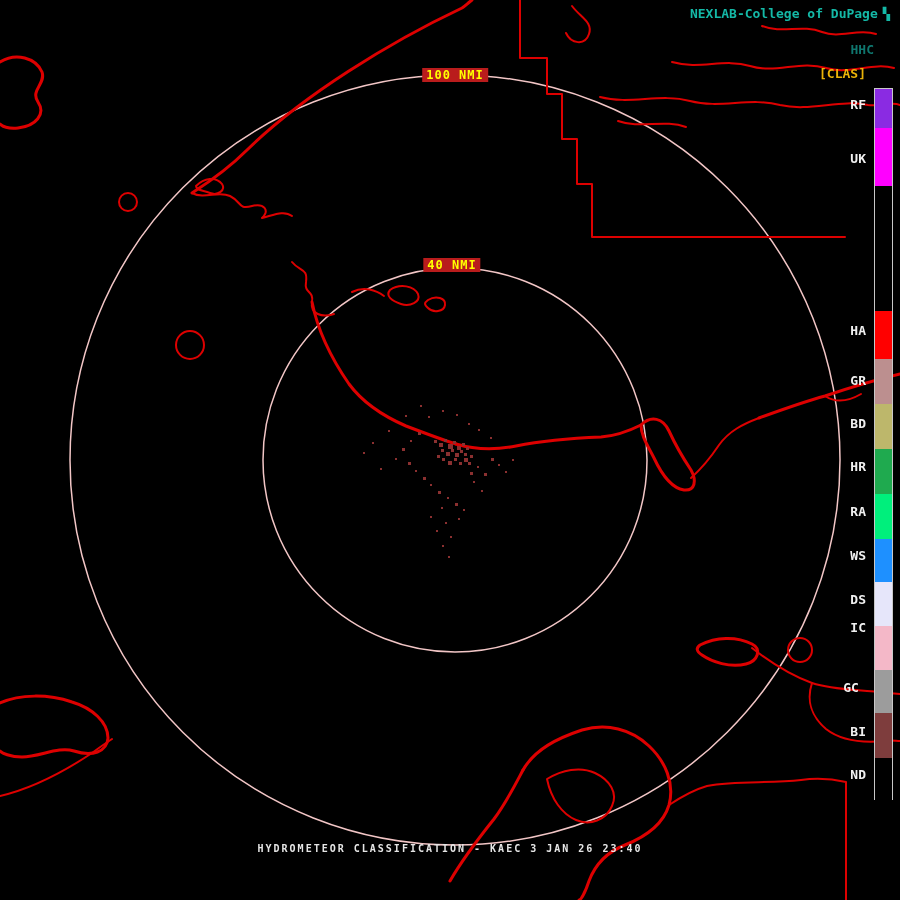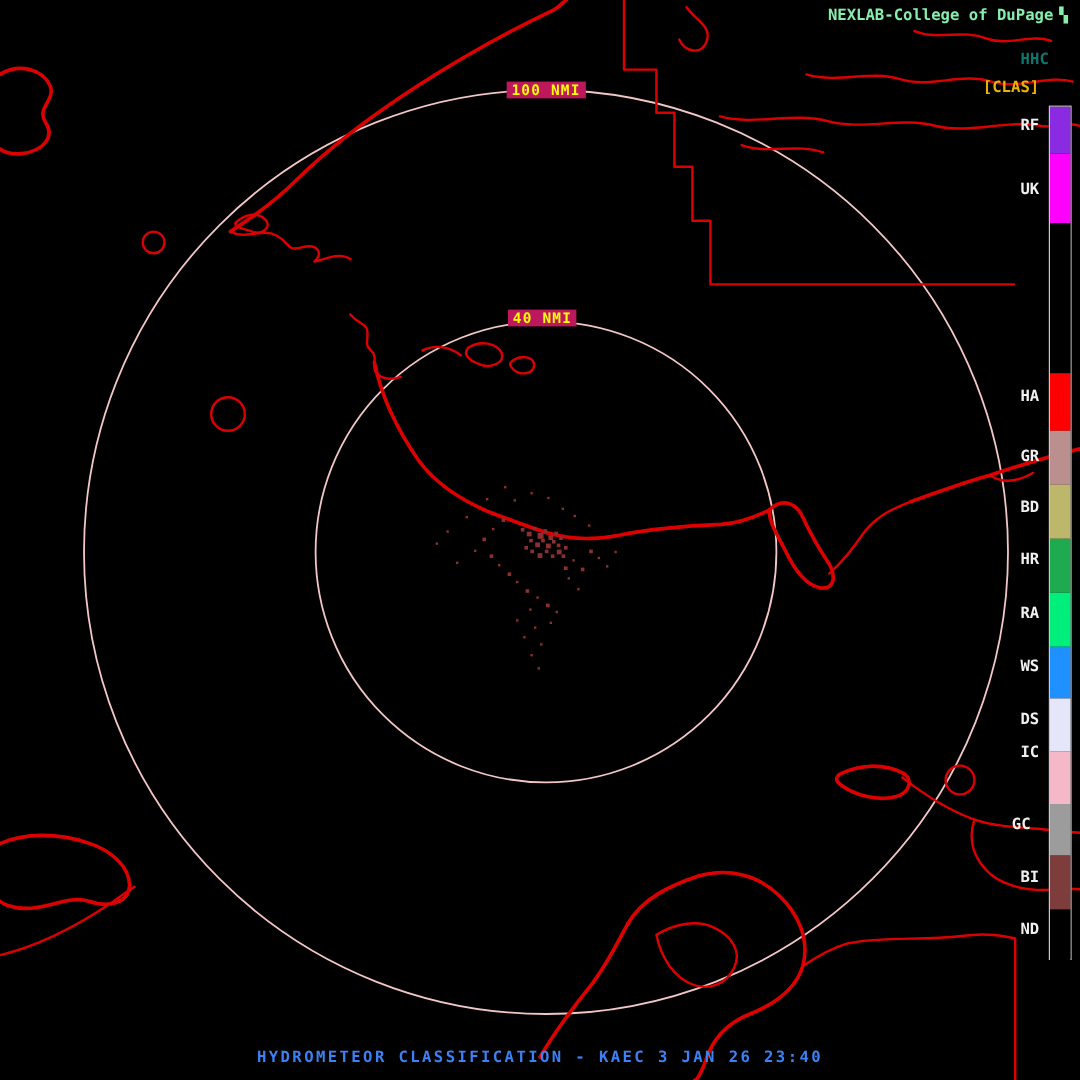--- a/index.html
+++ b/index.html
@@ -1,31 +1,31 @@
 <!DOCTYPE html>
 <html><head>
 <meta charset="utf-8">
 <style>
   *{box-sizing:border-box}
   html,body{margin:0;padding:0;background:#000}
   #app{position:relative;width:900px;height:900px;background:#000;overflow:hidden;
        font-family:"DejaVu Sans Mono","Liberation Mono",monospace}
   #map-svg{position:absolute;left:0;top:0}
-  .title{position:absolute;top:6px;right:10px;color:#86efac;font-size:13px;font-weight:bold;white-space:nowrap}
+  .title{position:absolute;top:6px;right:10px;color:#14b8a6;font-size:13px;font-weight:bold;white-space:nowrap}
   .logo{display:inline-block;margin-left:5px;font-size:12px}
   .hhc{position:absolute;top:42px;right:26px;color:#0f766e;font-size:13px;font-weight:bold}
   .clas{position:absolute;top:66px;right:34px;color:#eab308;font-size:13px;font-weight:bold}
   .legend{position:absolute;left:0;top:0;width:900px;height:692px;pointer-events:none}
   .legend-bar{position:absolute;left:874px;top:88px;width:19px;height:712px;border:1px solid #c8c8c8;background:#000}
   .legend-seg{position:absolute;left:0;width:100%}
   .legend-label{position:absolute;left:836px;width:30px;text-align:right;color:#f0f0f0;font-size:13px;font-weight:bold}
-  .ring-label{position:absolute;transform:translateX(-50%);background:#be185d;color:#ffff00;
+  .ring-label{position:absolute;transform:translateX(-50%);background:#b91c1c;color:#ffff00;
               font-size:12px;font-weight:bold;padding:0 4px;letter-spacing:1px;white-space:nowrap;z-index:5}
-  .footer{position:absolute;left:450px;top:874px;transform:translateX(-50%);color:#3b82f6;
-          font-size:13px;font-weight:bold;letter-spacing:2px;white-space:nowrap}
+  .footer{position:absolute;left:450px;top:843px;transform:translateX(-50%);color:#e5e5e5;
+          font-size:10px;font-weight:bold;letter-spacing:2px;white-space:nowrap}
 </style>
 </head>
 <body>
 
 <div id="app">
 
   <svg id="map-svg" width="900" height="900" viewBox="0 0 900 900">
       <circle cx="455" cy="460" r="192" fill="none" stroke="#f2c6c6" stroke-width="1.5"></circle>
       <circle cx="455" cy="460" r="385" fill="none" stroke="#f2c6c6" stroke-width="1.5"></circle>
       <path d="M472,0 C468,3 465,6 462,8 C390,42 302,96 247,150 C227,170 206,184 192,193" fill="none" stroke="#dd0000" stroke-width="3" stroke-linecap="round" stroke-linejoin="round"></path>

